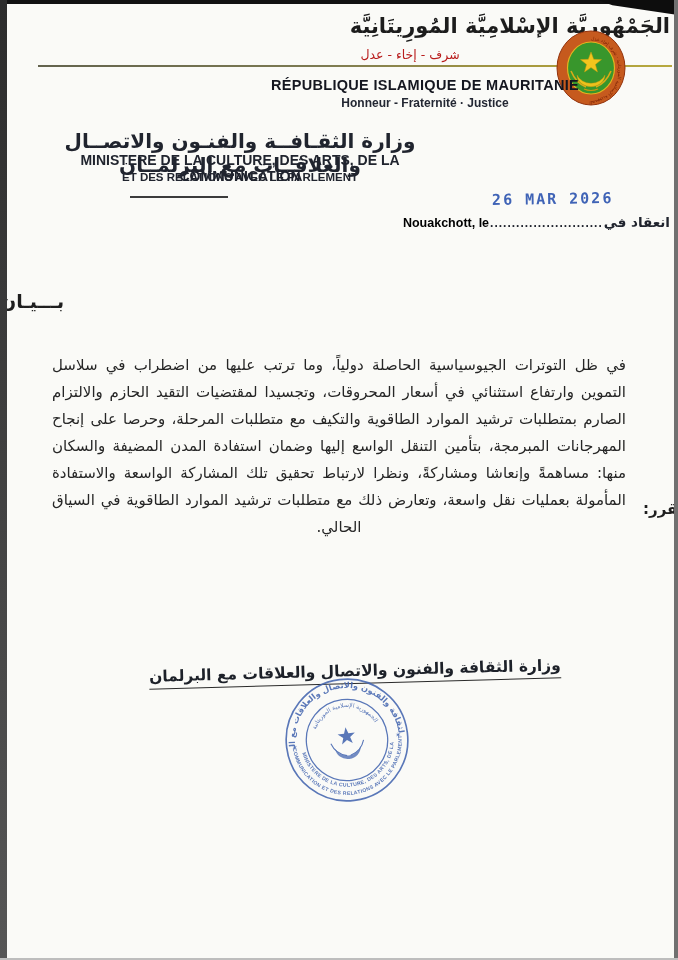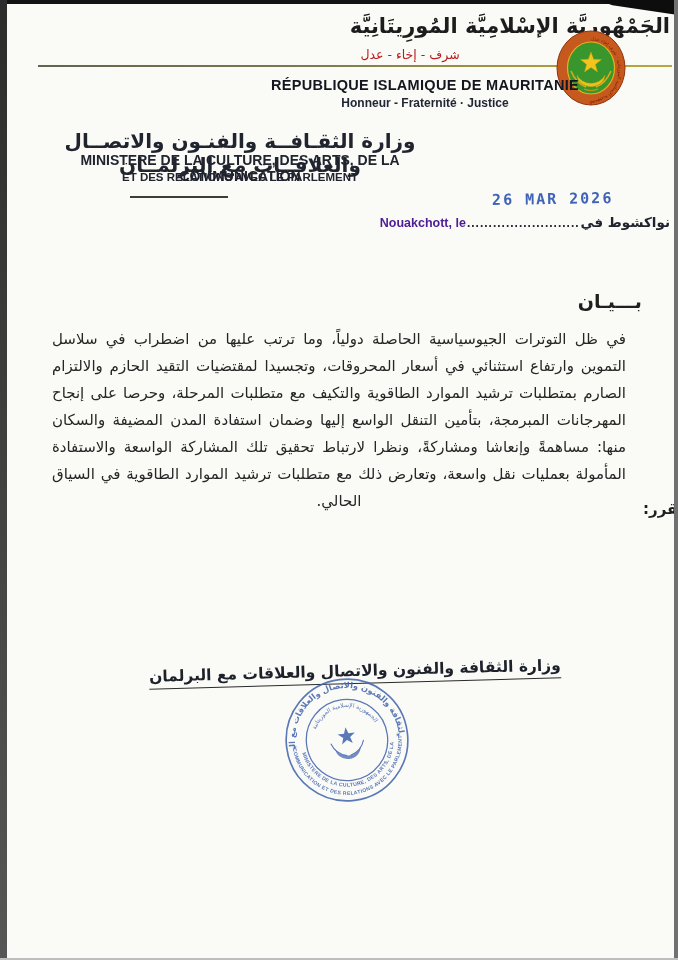--- a/index.html
+++ b/index.html
@@ -33,32 +33,32 @@
                font-family:"DejaVu Sans",sans-serif;font-weight:700;font-size:20px;color:#20242e;direction:rtl;}
   .ministry-fr1{position:absolute;top:152px;left:20px;width:440px;text-align:center;
                 font-weight:700;font-size:14px;color:#20242e;}
   .ministry-fr2{position:absolute;top:171px;left:20px;width:440px;text-align:center;
                 font-weight:700;font-size:11.5px;color:#20242e;}
   .ministry-rule{position:absolute;top:196px;left:130px;width:98px;height:2px;background:#3c3c3c;}
 
   
   .dateline{position:absolute;top:214px;left:382px;width:288px;display:flex;align-items:baseline;
             justify-content:flex-end;white-space:nowrap;}
-  .dateline .place-fr{font-weight:700;font-size:12.5px;color:#4c1d95;}
+  .dateline .place-fr{font-weight:700;font-size:12.5px;color:#000000;}
   .dateline .dots{font-weight:700;font-size:12px;color:#20242e;letter-spacing:1px;margin:0 1px;}
   .dateline .place-ar{font-family:"DejaVu Sans",sans-serif;font-weight:700;font-size:13.5px;color:#20242e;direction:rtl;}
   .date-stamp{position:absolute;top:190px;left:492px;font-family:"DejaVu Sans Mono",monospace;
               font-weight:700;font-size:15px;letter-spacing:2px;color:#3f63b6;transform:rotate(-1deg);}
 
   
-  .doc-title{position:absolute;top:290px;left:0;width:642px;text-align:right;
+  .doc-title{position:absolute;top:290px;left:0;width:642px;text-align:left;
              font-family:"DejaVu Sans",sans-serif;font-weight:700;font-size:19px;color:#1f1f1f;direction:rtl;}
   .paragraph{position:absolute;left:52px;width:574px;direction:rtl;text-align:justify;text-align-last:center;
              font-family:"DejaVu Sans",sans-serif;font-size:15px;line-height:27px;color:#262626;}
-  .par1{top:326px;}
+  .par1{top:352px;}
   .decision-intro{position:absolute;top:500px;left:0;width:678px;text-align:right;
                   font-family:"DejaVu Sans",sans-serif;font-weight:700;font-size:15px;color:#1f1f1f;direction:rtl;margin-left:40px;}
   .decision{top:531px;font-weight:700;color:#1d1d1d;}
 
   
   .signature{position:absolute;top:662px;left:130px;width:450px;text-align:center;transform:rotate(-1.6deg);}
   .signature span{font-family:"DejaVu Sans",sans-serif;font-weight:700;font-size:15.5px;color:#1d2129;
                   direction:rtl;display:inline-block;border-bottom:1.6px solid #2a2a2a;padding-bottom:3px;}
   .stamp-wrap{position:absolute;top:676px;left:283px;width:128px;height:128px;transform:rotate(-7deg);opacity:.88;}
 </style>
@@ -93,21 +93,21 @@
   <div class="motto-fr">Honneur - Fraternité · Justice</div>
 
   <div class="ministry-ar ar">وزارة الثقـافــة والفنـون والاتصــال والعلاقــات مع البرلمــان</div>
   <div class="ministry-fr1">MINISTERE DE LA CULTURE, DES ARTS, DE LA COMMUNICATION</div>
   <div class="ministry-fr2">ET DES RELATIONS AVEC LE PARLEMENT</div>
   <div class="ministry-rule"></div>
 
   <div class="dateline">
     <span class="place-fr">Nouakchott, le</span>
     <span class="dots">..........................</span>
-    <span class="place-ar">نواكشوط في</span>
+    <span class="place-ar">انعقاد في</span>
   </div>
   <div class="date-stamp">26 MAR 2026</div>
 
   <div class="doc-title">بـــيـان</div>
   <div class="paragraph par1">في ظل التوترات الجيوسياسية الحاصلة دولياً، وما ترتب عليها من اضطراب في سلاسل التموين وارتفاع استثنائي في أسعار المحروقات، وتجسيدا لمقتضيات التقيد الحازم والالتزام الصارم بمتطلبات ترشيد الموارد الطاقوية والتكيف مع متطلبات المرحلة، وحرصا على إنجاح المهرجانات المبرمجة، بتأمين التنقل الواسع إليها وضمان استفادة المدن المضيفة والسكان منها: مساهمةً وإنعاشا ومشاركةً، ونظرا لارتباط تحقيق تلك المشاركة الواسعة والاستفادة المأمولة بعمليات نقل واسعة، وتعارض ذلك مع متطلبات ترشيد الموارد الطاقوية في السياق الحالي.</div>
   <div class="decision-intro">فقد تقرر:</div>
 
   <div class="signature">
     <span>وزارة الثقافة والفنون والاتصال والعلاقات مع البرلمان</span>
   </div>

